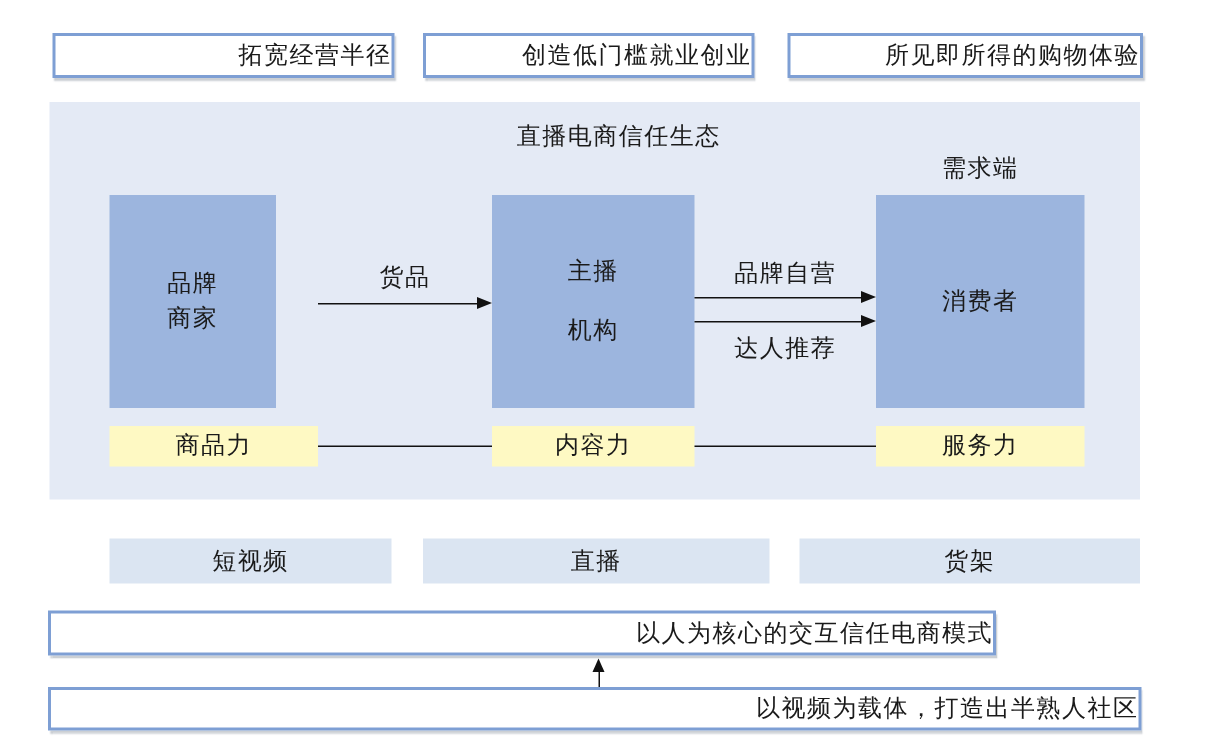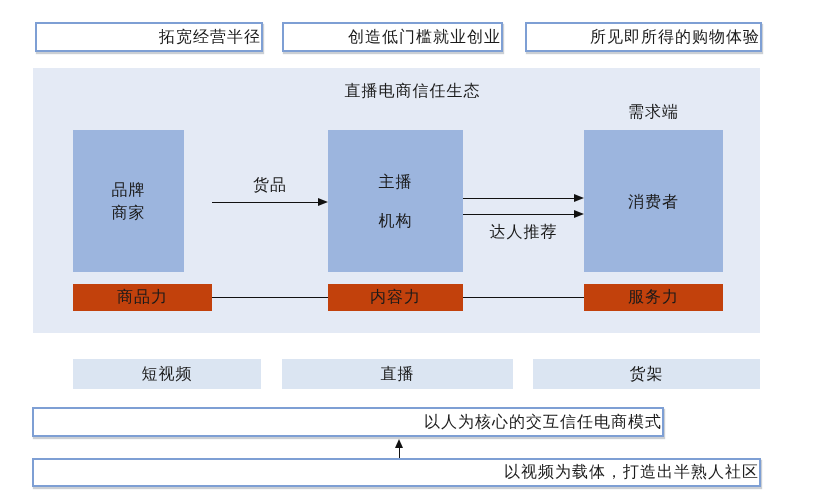--- a/index.html
+++ b/index.html
@@ -43,21 +43,21 @@
   .node {
     position: absolute; top: 130px; height: 142px;
     background: #9cb5de;
     display: flex; flex-direction: column; align-items: center; justify-content: center;
     font-size: 16px; line-height: 23px; letter-spacing: 1px;
   }
 
   
   .cap-box {
     position: absolute; top: 284px; height: 27px;
-    background: #c2410c;
+    background: #fef9c3;
     display: flex; align-items: center; justify-content: center;
     font-size: 16px; letter-spacing: 1px;
   }
 
   
   .channel-box {
     position: absolute; top: 359px; height: 30px;
     background: #dbe5f2;
     display: flex; align-items: center; justify-content: center;
     font-size: 16px; letter-spacing: 1px;
@@ -111,20 +111,21 @@
     <span>机构</span>
   </div>
   <div class="node" style="left:584px; width:139px;">
     <span>消费者</span>
   </div>
 
   <div class="flow-label" style="left:212px; top:175px; width:116px;">货品</div>
   <div class="hline" style="left:212px; top:202px; width:107px;"></div>
   <div class="arrow-head-right" style="left:318px; top:198px;"></div>
 
+  <div class="flow-label" style="left:463px; top:172px; width:121px;">品牌自营</div>
   <div class="hline" style="left:463px; top:198px; width:112px;"></div>
   <div class="arrow-head-right" style="left:574px; top:194px;"></div>
 
   <div class="hline" style="left:463px; top:214px; width:112px;"></div>
   <div class="arrow-head-right" style="left:574px; top:210px;"></div>
   <div class="flow-label" style="left:463px; top:222px; width:121px;">达人推荐</div>
 
   <div class="cap-box" style="left:73px; width:139px;">
     <span>商品力</span>
   </div>

